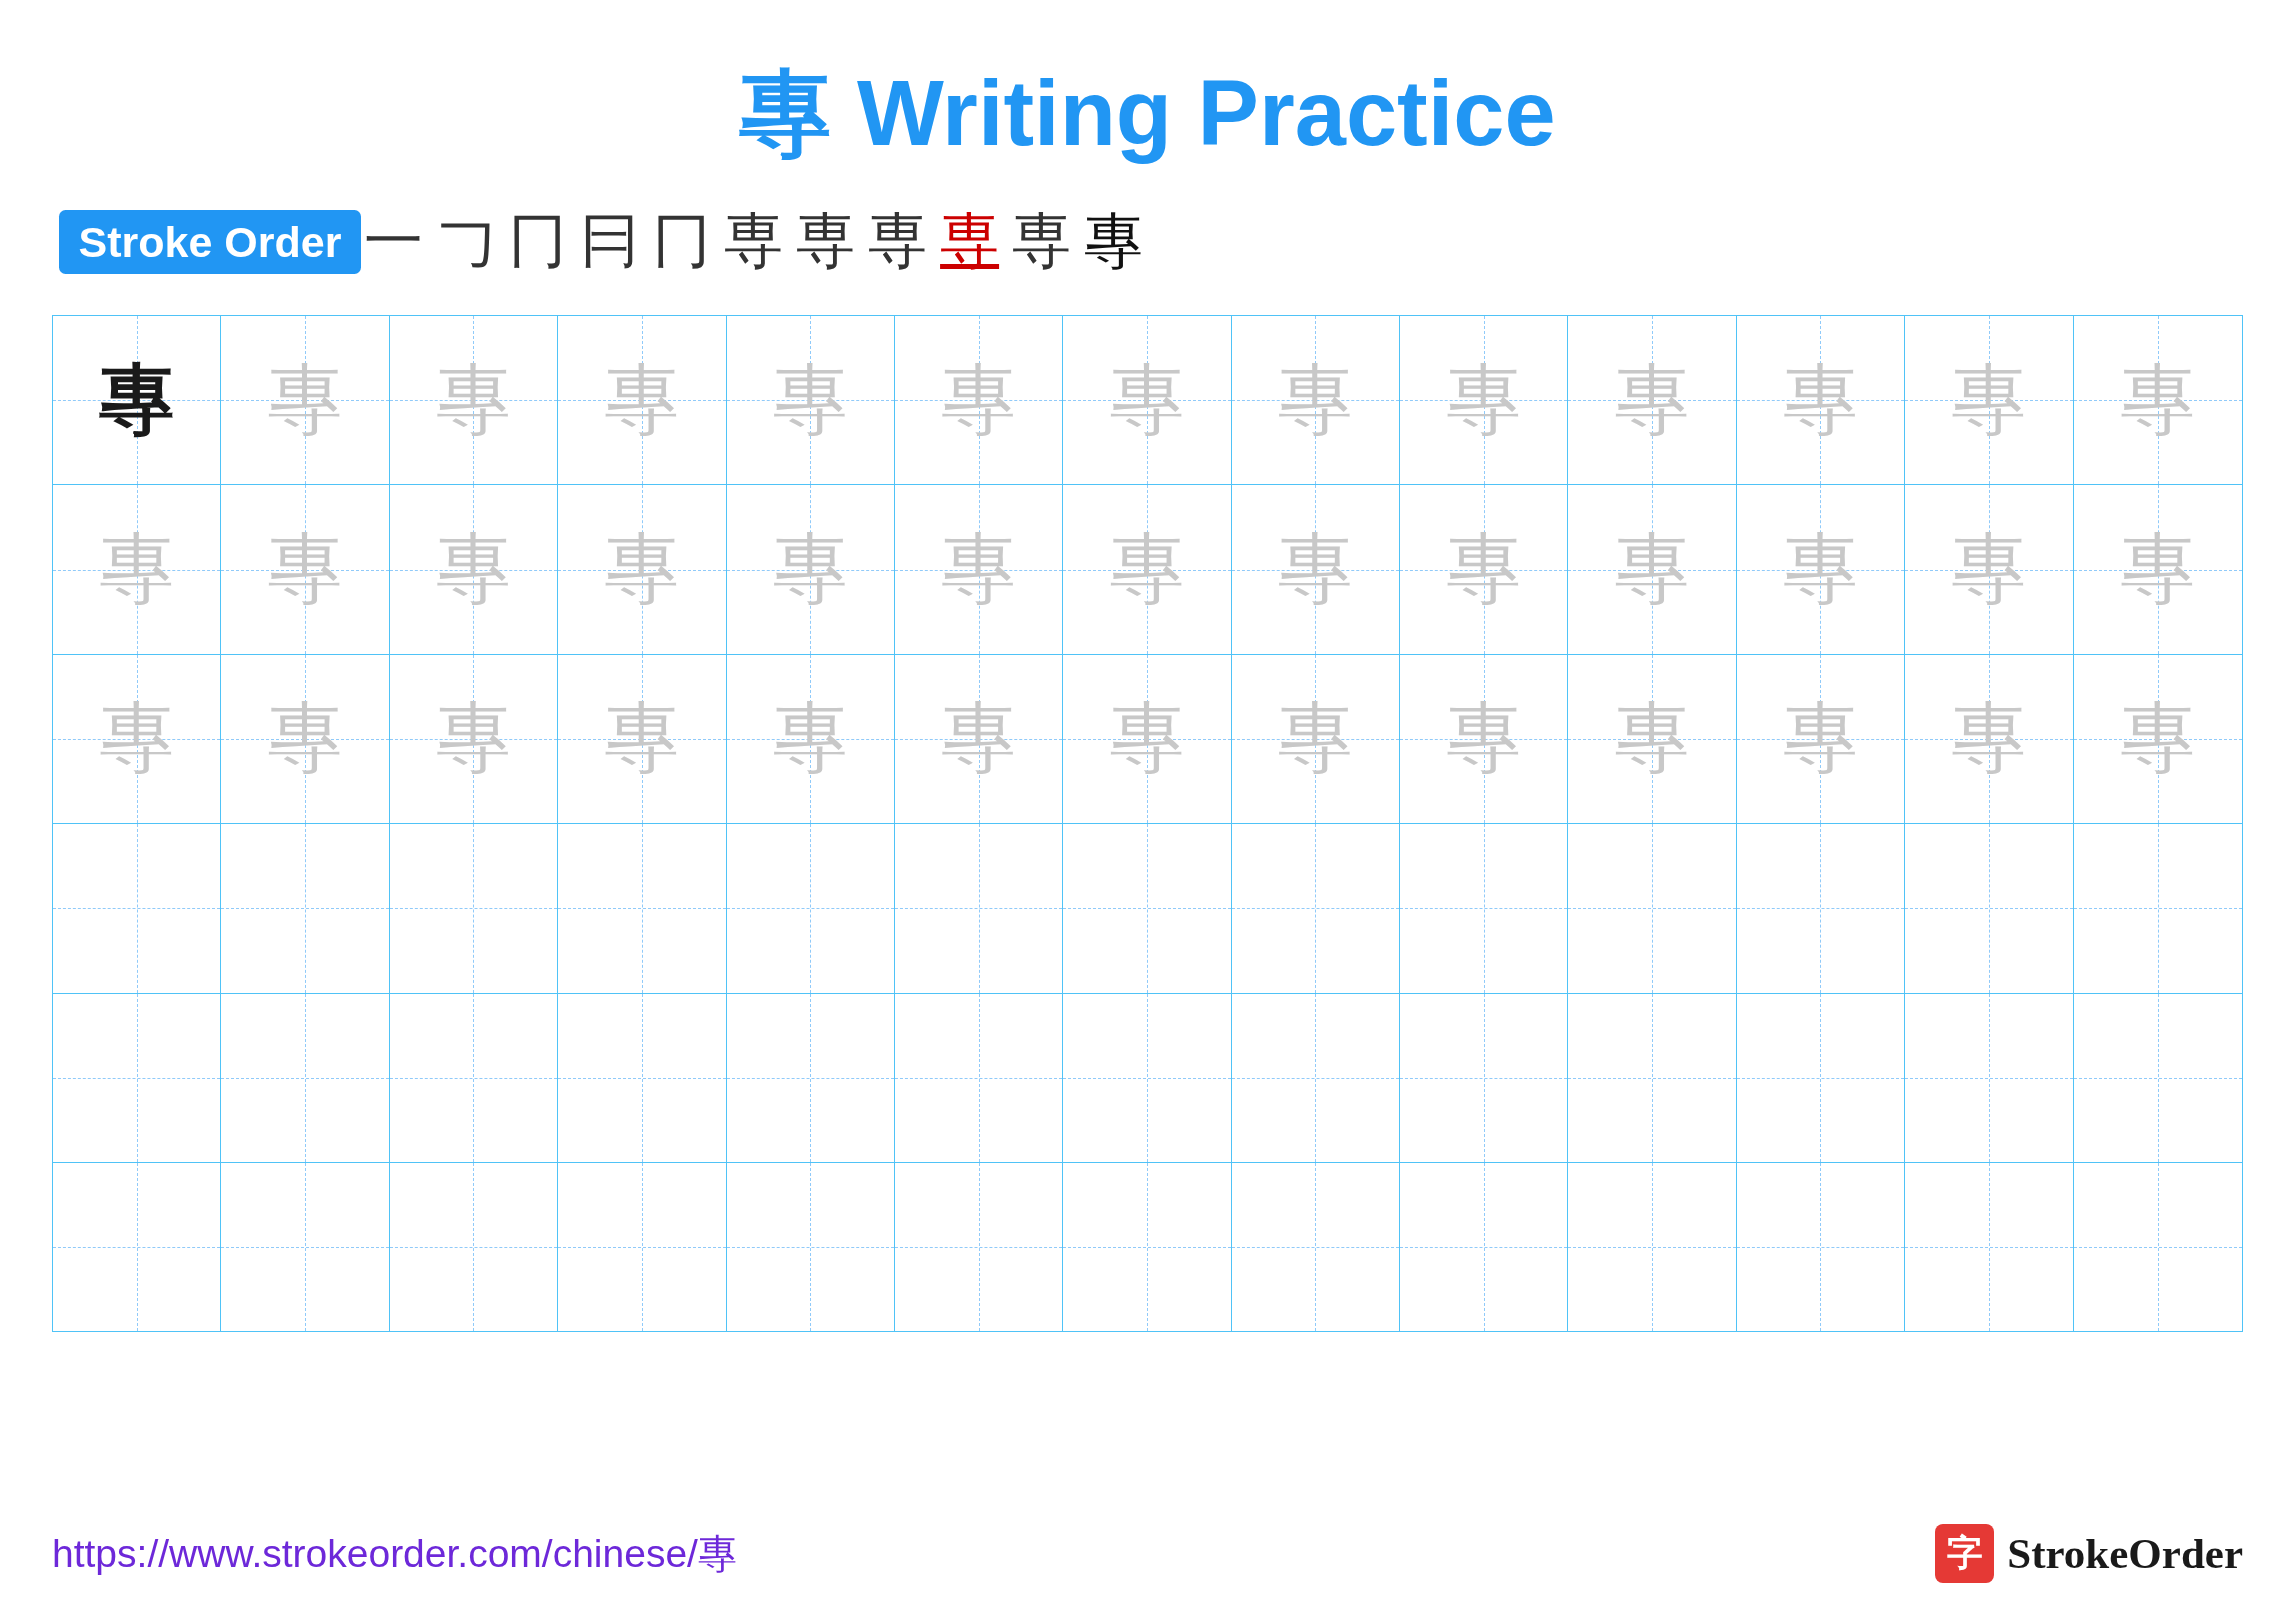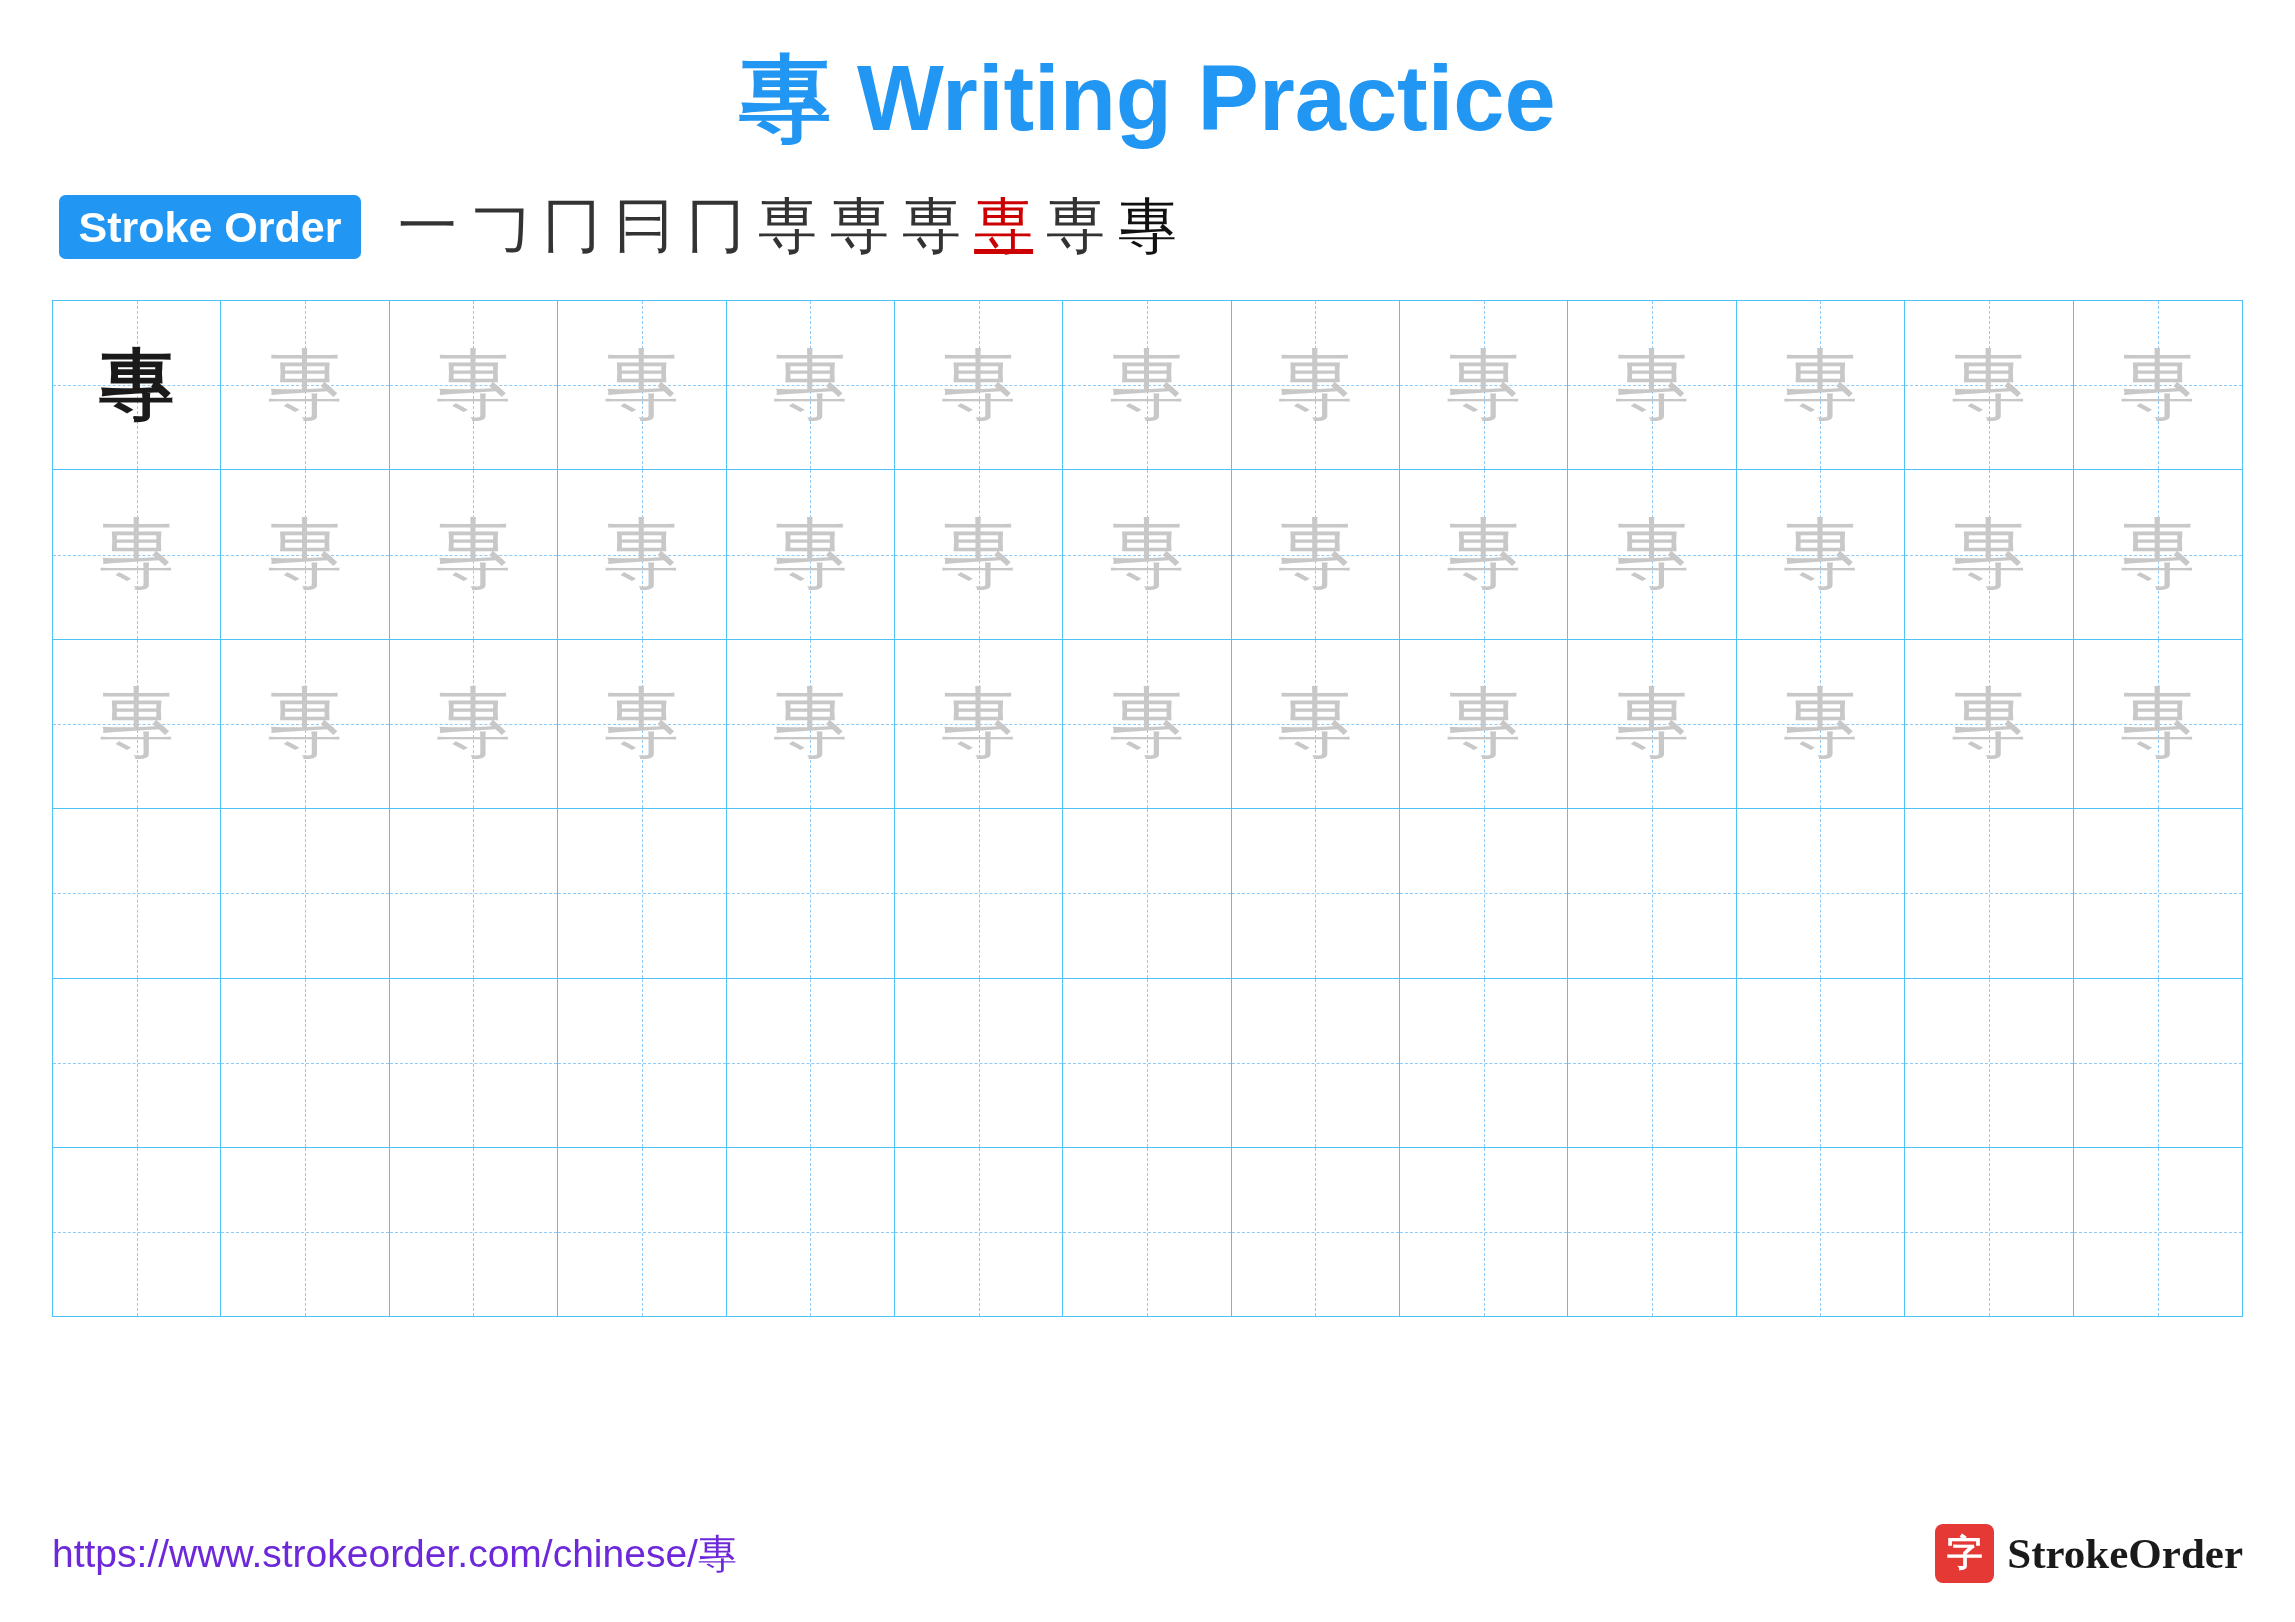--- a/index.html
+++ b/index.html
@@ -8,36 +8,36 @@
       height: 1622px;
       background: #ffffff;
       font-family: Arial, sans-serif;
       position: relative;
       overflow: hidden;
     }
 
     
     .title-area {
       text-align: center;
-      padding-top: 37px;
+      padding-top: 52px;
       margin-bottom: 26px;
     }
     .title-text {
       font-size: 92px;
       font-weight: bold;
       color: #2196F3;
     }
 
     
     .stroke-order-row {
       display: flex;
       align-items: center;
       padding-left: 59px;
       margin-bottom: 33px;
-      gap: 37px;
+      gap: 3px;
     }
     .stroke-order-badge {
       background-color: #2196F3;
       color: white;
       font-size: 43px;
       font-weight: bold;
       padding: 7.9px 19.6px;
       border-radius: 6.5px;
       white-space: nowrap;
     }

